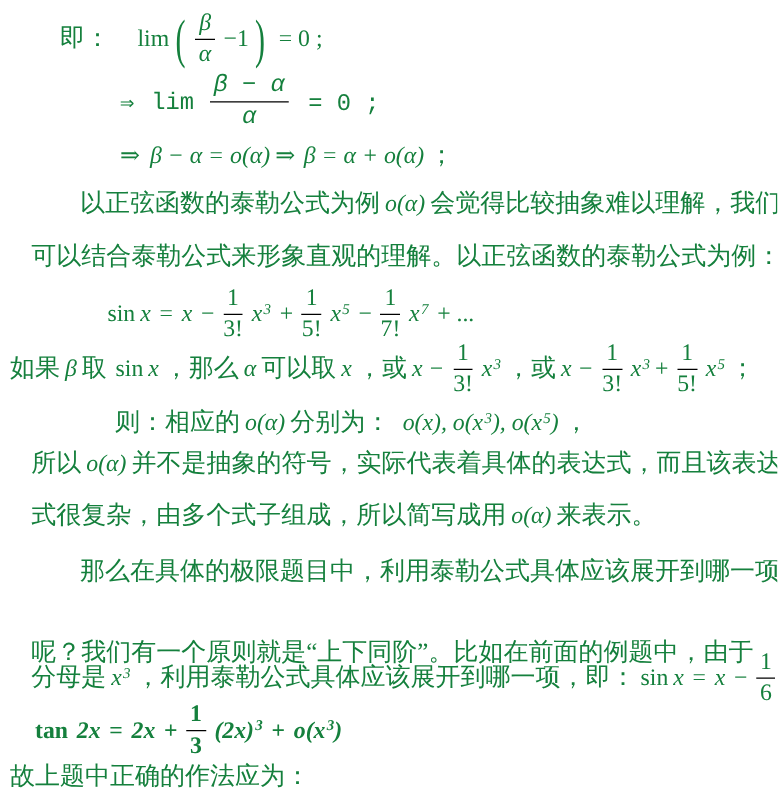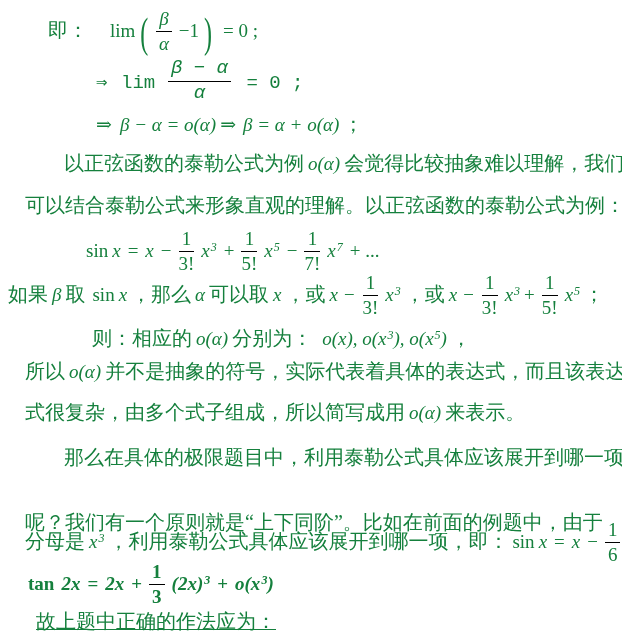--- a/index.html
+++ b/index.html
@@ -191,17 +191,17 @@
     <span class="mn msm">+</span>
     <span class="frac">
       <span class="num mn">1</span>
       <span class="den mn">3</span>
     </span>
     <span><span class="mi">(2x)</span><sup class="s">3</sup></span>
     <span class="mn msm">+</span>
     <span><span class="mi msm">o(x</span><sup class="s">3</sup><span class="mi">)</span></span>
   </div>
 
-  <div class="line" style="left:36px;top:609px;text-decoration:underline;">
+  <div class="line" style="left:8px;top:609px;">
     <span class="cn">故上题中正确的作法应为：</span>
   </div>
 
 </div>
 
 </body></html>

